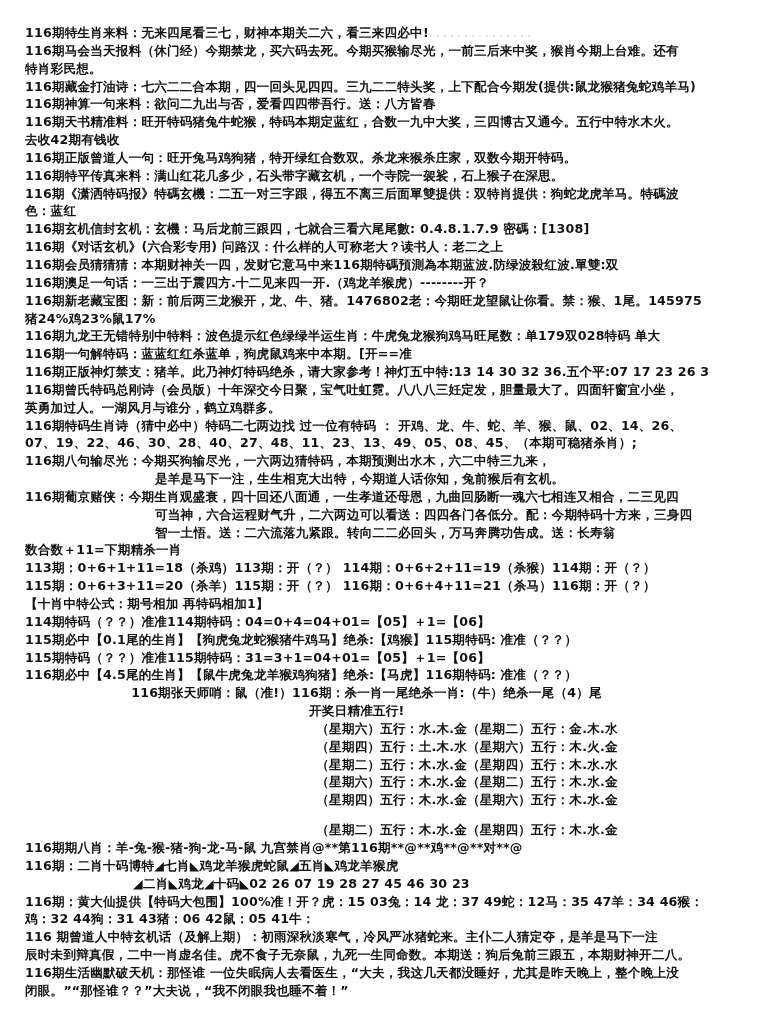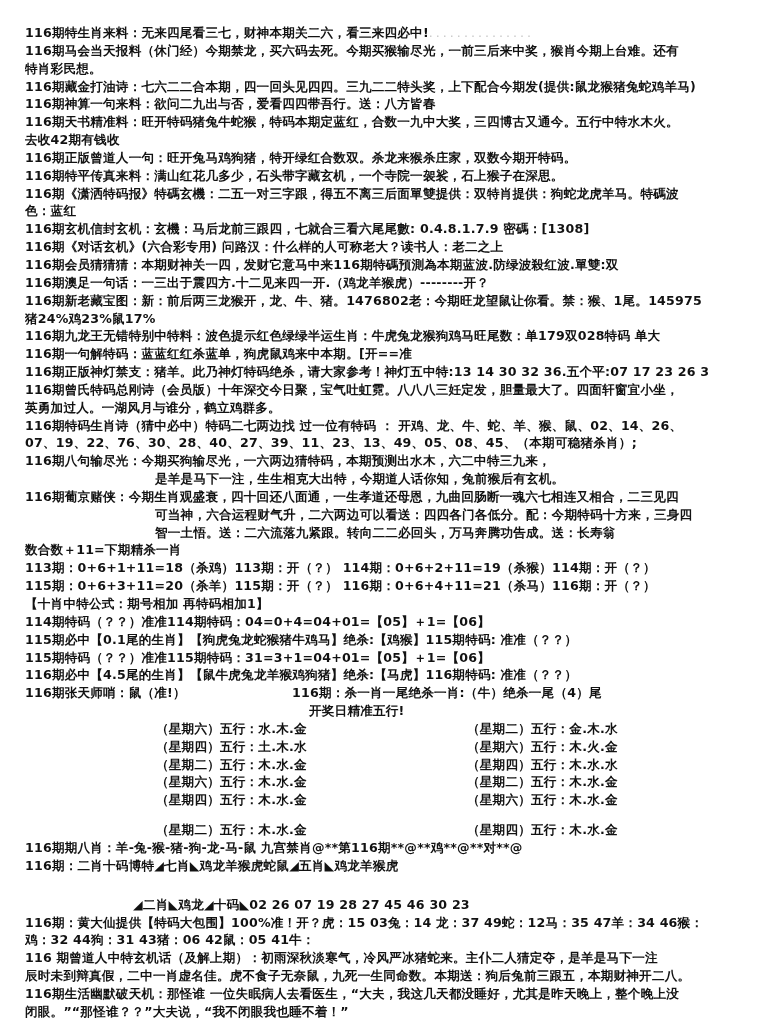--- a/index.html
+++ b/index.html
@@ -14,21 +14,21 @@
     font-size:12.6px;
     color:#121212;
   }
   .ln{
     height:17.85px;
     line-height:17.85px;
     white-space:nowrap;
     overflow:hidden;
     letter-spacing:0.2px;
   }
-  .col-left{display:inline-block;vertical-align:top;}
+  .col-left{display:inline-block;vertical-align:top;text-align:right;}
   .faint{color:#c8c8c8;letter-spacing:3px;font-weight:normal;}
 </style>
 </head>
 <body>
 
 <div class="page">
   <div>
       <div class="ln">116期特生肖来料：无来四尾看三七，财神本期关二六，看三来四必中!<span class="faint">...............</span></div>
       <div class="ln">116期马会当天报料（休门经）今期禁龙，买六码去死。今期买猴输尽光，一前三后来中奖，猴肖今期上台难。还有</div>
       <div class="ln">特肖彩民想。</div>
@@ -45,21 +45,21 @@
       <div class="ln">116期会员猜猜猜：本期财神关一四，发财它意马中来116期特碼預測為本期蓝波.防绿波殺红波.單雙:双</div>
       <div class="ln">116期澳足一句话：一三出于震四方.十二见来四一开.（鸡龙羊猴虎）--------开？</div>
       <div class="ln">116期新老藏宝图：新：前后两三龙猴开，龙、牛、猪。1476802老：今期旺龙望鼠让你看。禁：猴、1尾。145975</div>
       <div class="ln">猪24%鸡23%鼠17%</div>
       <div class="ln">116期九龙王无错特别中特料：波色提示红色绿绿半运生肖：牛虎兔龙猴狗鸡马旺尾数：单179双028特码 单大</div>
       <div class="ln">116期一句解特码：蓝蓝红红杀蓝单，狗虎鼠鸡来中本期。[开==准</div>
       <div class="ln">116期正版神灯禁支：猪羊。此乃神灯特码绝杀，请大家参考！神灯五中特:13 14 30 32 36.五个平:07 17 23 26 38.</div>
       <div class="ln">116期曾氏特码总刚诗（会员版）十年深交今日聚，宝气吐虹霓。八八八三妊定发，胆量最大了。四面轩窗宜小坐，</div>
       <div class="ln">英勇加过人。一湖风月与谁分，鹤立鸡群多。</div>
       <div class="ln">116期特码生肖诗（猜中必中）特码二七两边找  过一位有特码 ： 开鸡、龙、牛、蛇、羊、猴、鼠、02、14、26、</div>
-      <div class="ln">07、19、22、76、30、28、40、27、39、11、23、13、49、05、08、45、（本期可稳猪杀肖）;</div>
+      <div class="ln">07、19、22、46、30、28、40、27、48、11、23、13、49、05、08、45、（本期可稳猪杀肖）;</div>
       <div class="ln">116期八句输尽光：今期买狗输尽光，一六两边猜特码，本期预测出水木，六二中特三九来，</div>
       <div class="ln" style="padding-left: 130px;">是羊是马下一注，生生相克大出特，今期道人话你知，兔前猴后有玄机。</div>
       <div class="ln">116期葡京赌侠：今期生肖观盛衰，四十回还八面通，一生孝道还母恩，九曲回肠断一魂六七相连又相合，二三见四</div>
       <div class="ln" style="padding-left: 130px;">可当神，六合运程财气升，二六两边可以看送：四四各门各低分。配：今期特码十方来，三身四</div>
       <div class="ln" style="padding-left: 130px;">智一土悟。送：二六流落九紧跟。转向二二必回头，万马奔腾功告成。送：长寿翁</div>
       <div class="ln">数合数＋11=下期精杀一肖</div>
       <div class="ln">113期：0+6+1+11=18（杀鸡）113期：开（？）   114期：0+6+2+11=19（杀猴）114期：开（？）</div>
       <div class="ln">115期：0+6+3+11=20（杀羊）115期：开（？）   116期：0+6+4+11=21（杀马）116期：开（？）</div>
       <div class="ln">【十肖中特公式：期号相加 再特码相加1】</div>
       <div class="ln">114期特码（？？）准准114期特码：04=0+4=04+01=【05】＋1=【06】</div>
@@ -69,21 +69,21 @@
       <div class="ln"><span class="col-left" style="width: 267px;">116期张天师哨：鼠（准!）</span><span>116期：杀一肖一尾绝杀一肖:（牛）绝杀一尾（4）尾</span></div>
       <div class="ln" style="padding-left: 284px;">开奖日精准五行!</div>
       <div class="ln" style="padding-left: 131px;"><span class="col-left" style="width: 311px;">（星期六）五行：水.木.金</span><span>（星期二）五行：金.木.水</span></div>
       <div class="ln" style="padding-left: 131px;"><span class="col-left" style="width: 311px;">（星期四）五行：土.木.水</span><span>（星期六）五行：木.火.金</span></div>
       <div class="ln" style="padding-left: 131px;"><span class="col-left" style="width: 311px;">（星期二）五行：木.水.金</span><span>（星期四）五行：木.水.水</span></div>
       <div class="ln" style="padding-left: 131px;"><span class="col-left" style="width: 311px;">（星期六）五行：木.水.金</span><span>（星期二）五行：木.水.金</span></div>
       <div class="ln" style="padding-left: 131px;"><span class="col-left" style="width: 311px;">（星期四）五行：木.水.金</span><span>（星期六）五行：木.水.金</span></div>
       <div class="ln" style="padding-left: 131px; margin-top: 12px;"><span class="col-left" style="width: 311px;">（星期二）五行：木.水.金</span><span>（星期四）五行：木.水.金</span></div>
       <div class="ln">116期期八肖：羊-兔-猴-猪-狗-龙-马-鼠 九宫禁肖@**第116期**@**鸡**@**对**@</div>
       <div class="ln">116期：二肖十码博特◢七肖◣鸡龙羊猴虎蛇鼠◢五肖◣鸡龙羊猴虎</div>
-      <div class="ln" style="padding-left: 108px; margin-top: 21px;">◢二肖◣鸡龙◢十码◣02 26 07 19 28 27 45 46 30 23</div>
+      <div class="ln" style="padding-left: 108px;">◢二肖◣鸡龙◢十码◣02 26 07 19 28 27 45 46 30 23</div>
       <div class="ln">116期：黄大仙提供【特码大包围】100%准！开？虎：15 03兔：14 龙：37 49蛇：12马：35 47羊：34 46猴：</div>
       <div class="ln">鸡：32 44狗：31 43猪：06 42鼠：05 41牛：</div>
       <div class="ln">116 期曾道人中特玄机话（及解上期）：初雨深秋淡寒气，冷风严冰猪蛇来。主仆二人猜定夺，是羊是马下一注</div>
       <div class="ln">辰时未到辩真假，二中一肖虚名佳。虎不食子无奈鼠，九死一生同命数。本期送：狗后兔前三跟五，本期财神开二八。</div>
       <div class="ln">116期生活幽默破天机：那怪谁 一位失眠病人去看医生，“大夫，我这几天都没睡好，尤其是昨天晚上，整个晚上没</div>
       <div class="ln">闭眼。”“那怪谁？？”大夫说，“我不闭眼我也睡不着！”</div>
     </div>
 </div>
 
 </body></html>

